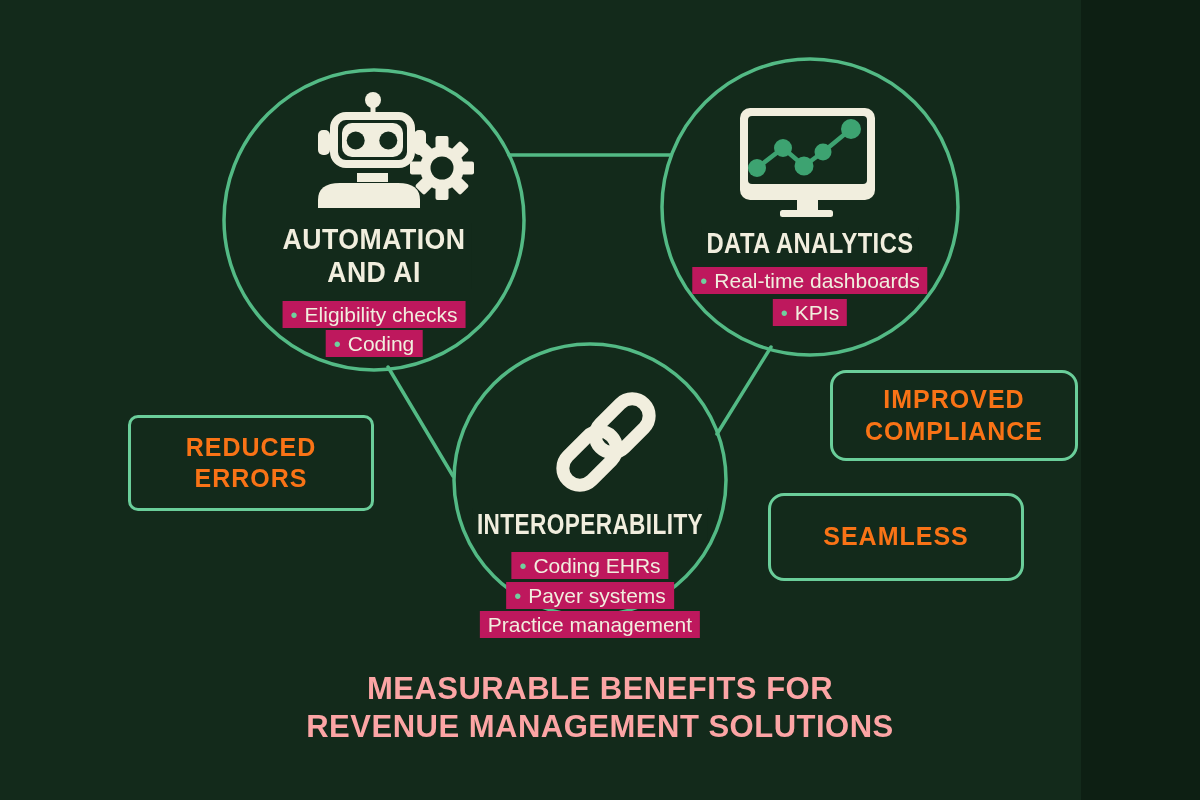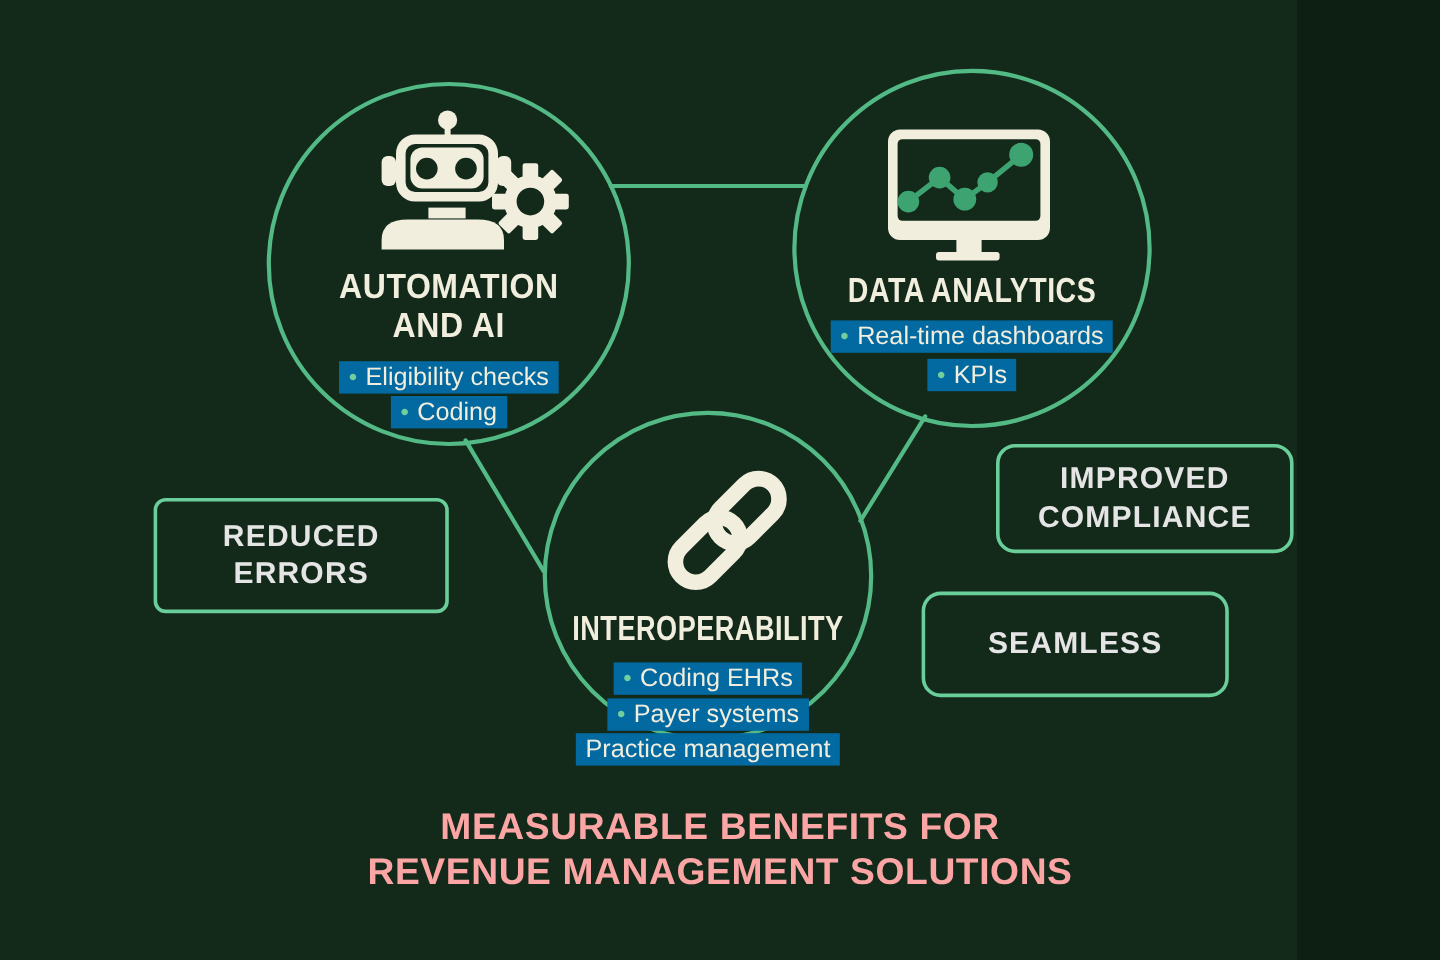--- a/index.html
+++ b/index.html
@@ -20,29 +20,29 @@
     letter-spacing:0.5px; white-space:nowrap;
     background:#132a1b; padding:0 6px;
   }
   .ct-automation       { left:374px; top:223px; transform:translateX(-50%) scaleX(0.92); }
   .ct-analytics        { left:810px; top:227px; transform:translateX(-50%) scaleX(0.82); }
   .ct-interoperability { left:590px; top:508px; transform:translateX(-50%) scaleX(0.78); }
 
   .bullet-row {
     position:absolute; transform:translateX(-50%);
     white-space:nowrap; color:#f1eede; font-size:21px; line-height:1.2;
-    background:#0369a1; padding:1px 8px;
+    background:#be185d; padding:1px 8px;
   }
   .bullet-row .dot { color:#71cf9e; margin-right:7px; font-size:20px; }
 
   .badge {
     position:absolute; box-sizing:border-box;
     border:3px solid #6ace9a; border-radius:16px;
     display:flex; flex-direction:column; align-items:center; justify-content:center;
-    color:#e5e5e5; font-weight:bold; font-size:25px;
+    color:#f97316; font-weight:bold; font-size:25px;
     line-height:1.25; letter-spacing:1px; text-align:center;
   }
   .badge-reduced   { left:128px; top:415px; width:246px; height:96px;border-radius:10px; }
   .badge-improved  { left:830px; top:370px; width:248px; height:91px; }
   .badge-seamless  { left:768px; top:493px; width:256px; height:88px; }
 
   .footer {
     position:absolute; left:0; top:670px; width:1200px;
     text-align:center; color:#fca5a5; font-weight:bold;
     font-size:31px; line-height:1.22; letter-spacing:0.5px;

